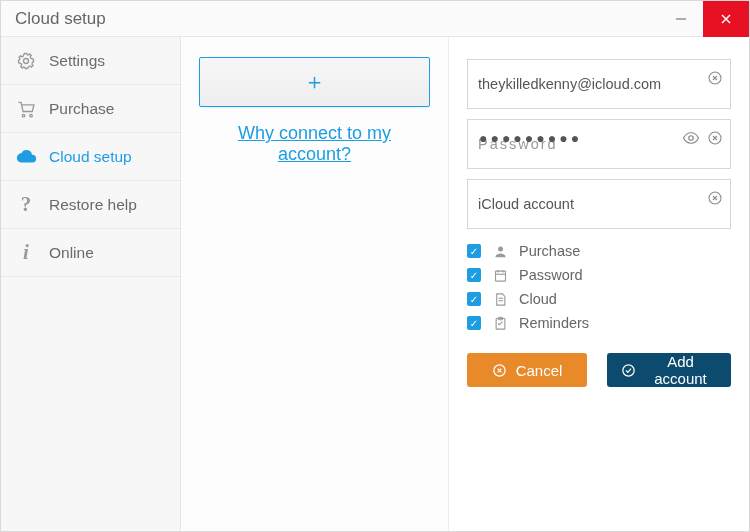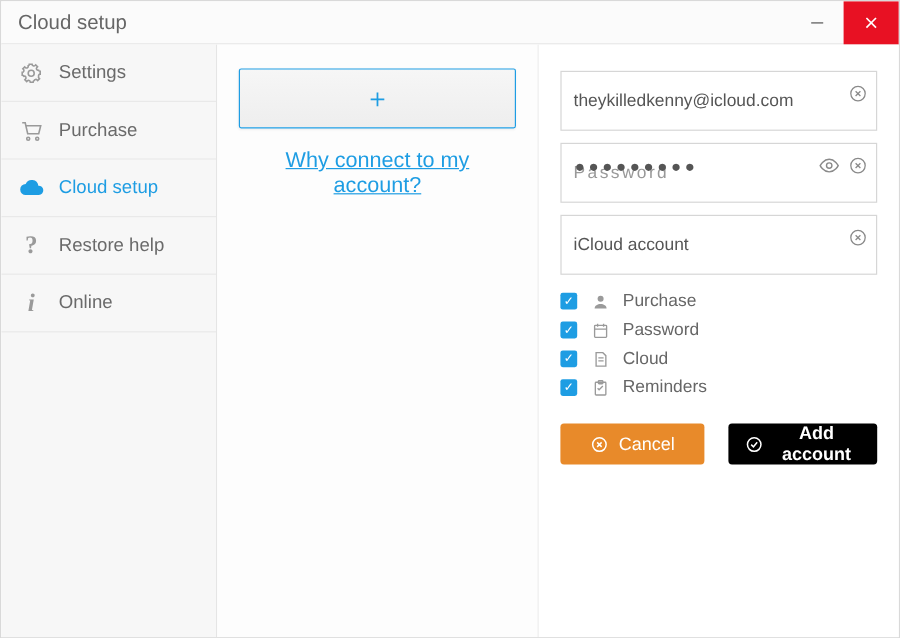--- a/index.html
+++ b/index.html
@@ -37,21 +37,21 @@
   .pwddots { position:absolute; left:12px; top:0; height:38px; display:flex; align-items:center; font-size:14px; color:#555; letter-spacing:3px; pointer-events:none;}
 
   .checks { margin-top:14px; display:flex; flex-direction:column; gap:8px; }
   .check { display:flex; align-items:center; gap:10px; font-size:14.5px; color:#666; cursor:pointer;}
   .check .box { width:14px; height:14px; border-radius:2px; background:#1e9de3; display:flex; align-items:center; justify-content:center; color:#fff; font-size:10px;}
   .check .cicon { width:18px; display:flex; justify-content:center; color:#9a9a9a;}
 
   .btnrow { margin-top:22px; display:flex; gap:20px; }
   .btn { flex:0 0 auto; height:34px; border-radius:3px; display:flex; align-items:center; justify-content:center; gap:8px; padding:0 14px; font-size:15px; color:#fff; cursor:pointer; border:none;}
   .btn.cancel { background:#e88a2a; flex:1; max-width:120px;}
-  .btn.add { background:#000000; flex:1;font-weight:bold;}
+  .btn.add { background:#0c4a6e; flex:1;}
   .btn .bicon { width:16px; height:16px; display:flex; align-items:center; justify-content:center;}
 
 </style>
 </head>
 <body>
 
 <div class="titlebar">
   <div class="title">Cloud setup</div>
   <div class="winbtn">
     <svg width="12" height="12" viewBox="0 0 12 12">

